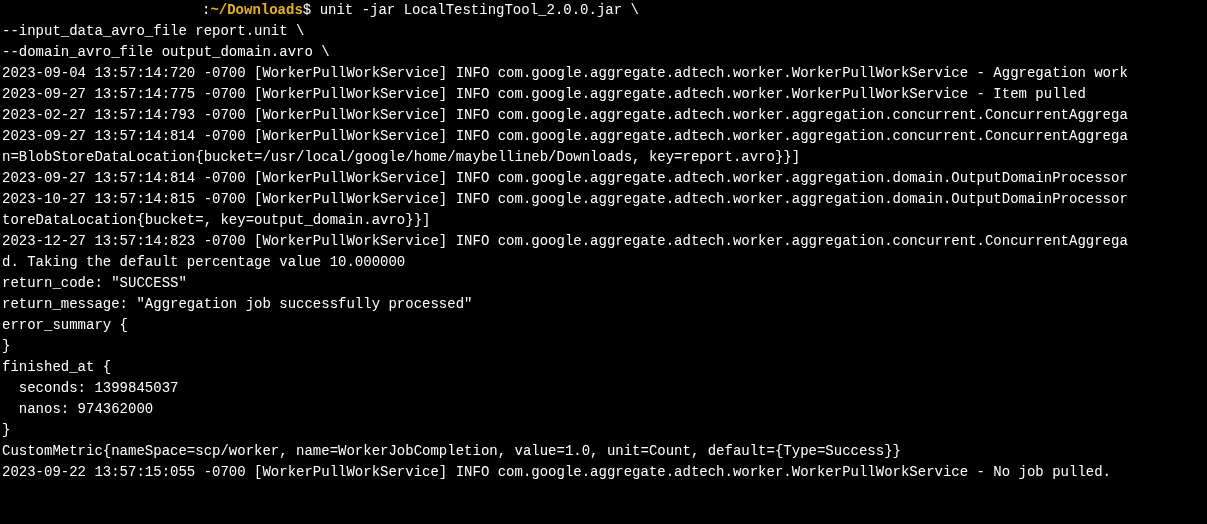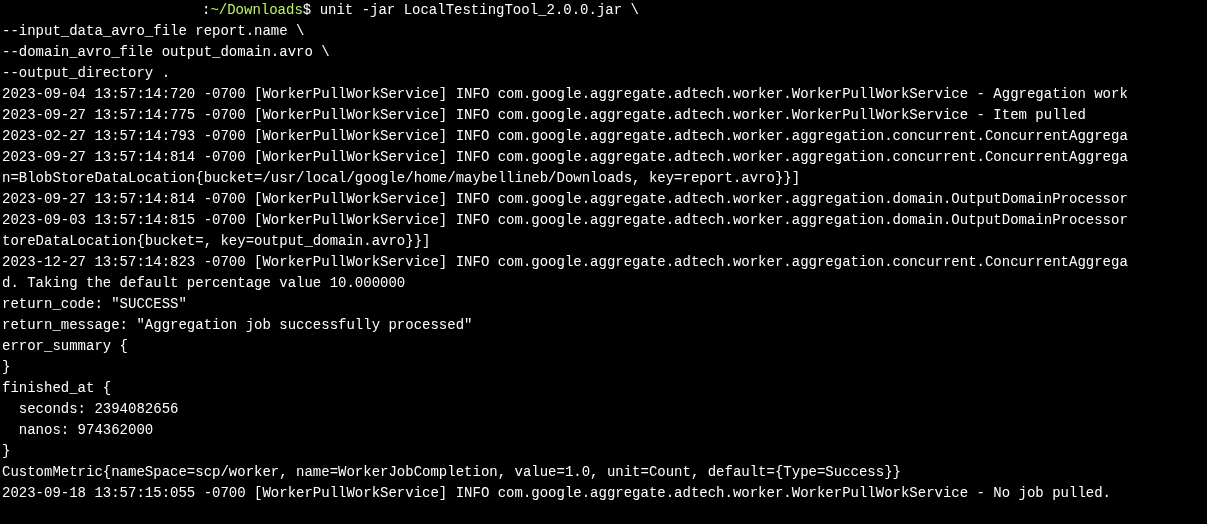--- a/index.html
+++ b/index.html
@@ -16,59 +16,58 @@
       padding: 0;
       width: 1207px;
       height: 524px;
       overflow: hidden;
       white-space: nowrap;
     }
     .terminal {
       padding: 0 2px;
     }
     .prompt-path {
-      color: #bef264;
-      font-weight: normal;
+      color: #eab308;
+      font-weight: bold;
     }
     .prompt-dollar {
       color: #ffffff;
     }
     .redacted {
       background-color: #000000;
       color: #000000;
       display: inline-block;
       width: 200px;
     }
     .line {
       white-space: pre;
       overflow: hidden;
     }
   </style>
 </head>
 <body>
 
 <div class="terminal">
   <div class="line"><span class="redacted">████████████████████████</span><span>:</span><span class="prompt-path">~/Downloads</span><span class="prompt-dollar">$ </span><span>unit -jar LocalTestingTool_2.0.0.jar \</span></div>
-  <div class="line">--input_data_avro_file report.name \</div>
+  <div class="line">--input_data_avro_file report.unit \</div>
   <div class="line">--domain_avro_file output_domain.avro \</div>
-  <div class="line">--output_directory .</div>
   <div class="line">2023-09-04 13:57:14:720 -0700 [WorkerPullWorkService] INFO com.google.aggregate.adtech.worker.WorkerPullWorkService - Aggregation work</div>
   <div class="line">2023-09-27 13:57:14:775 -0700 [WorkerPullWorkService] INFO com.google.aggregate.adtech.worker.WorkerPullWorkService - Item pulled</div>
   <div class="line">2023-02-27 13:57:14:793 -0700 [WorkerPullWorkService] INFO com.google.aggregate.adtech.worker.aggregation.concurrent.ConcurrentAggrega</div>
   <div class="line">2023-09-27 13:57:14:814 -0700 [WorkerPullWorkService] INFO com.google.aggregate.adtech.worker.aggregation.concurrent.ConcurrentAggrega</div>
   <div class="line">n=BlobStoreDataLocation{bucket=/usr/local/google/home/maybellineb/Downloads, key=report.avro}}]</div>
   <div class="line">2023-09-27 13:57:14:814 -0700 [WorkerPullWorkService] INFO com.google.aggregate.adtech.worker.aggregation.domain.OutputDomainProcessor</div>
-  <div class="line">2023-09-03 13:57:14:815 -0700 [WorkerPullWorkService] INFO com.google.aggregate.adtech.worker.aggregation.domain.OutputDomainProcessor</div>
+  <div class="line">2023-10-27 13:57:14:815 -0700 [WorkerPullWorkService] INFO com.google.aggregate.adtech.worker.aggregation.domain.OutputDomainProcessor</div>
   <div class="line">toreDataLocation{bucket=, key=output_domain.avro}}]</div>
   <div class="line">2023-12-27 13:57:14:823 -0700 [WorkerPullWorkService] INFO com.google.aggregate.adtech.worker.aggregation.concurrent.ConcurrentAggrega</div>
   <div class="line">d. Taking the default percentage value 10.000000</div>
   <div class="line">return_code: "SUCCESS"</div>
   <div class="line">return_message: "Aggregation job successfully processed"</div>
   <div class="line">error_summary {</div>
   <div class="line">}</div>
   <div class="line">finished_at {</div>
-  <div class="line">  seconds: 2394082656</div>
+  <div class="line">  seconds: 1399845037</div>
   <div class="line">  nanos: 974362000</div>
   <div class="line">}</div>
   <div class="line"></div>
   <div class="line">CustomMetric{nameSpace=scp/worker, name=WorkerJobCompletion, value=1.0, unit=Count, default={Type=Success}}</div>
-  <div class="line"><span>2023-09-18 13:57:15:055 -0700 [WorkerPullWorkService] INFO com.google.aggregate.adtech.worker.WorkerPullWorkService - No job pulled.</span></div>
+  <div class="line"><span>2023-09-22 13:57:15:055 -0700 [WorkerPullWorkService] INFO com.google.aggregate.adtech.worker.WorkerPullWorkService - No job pulled.</span></div>
 </div>
 
 </body></html>

